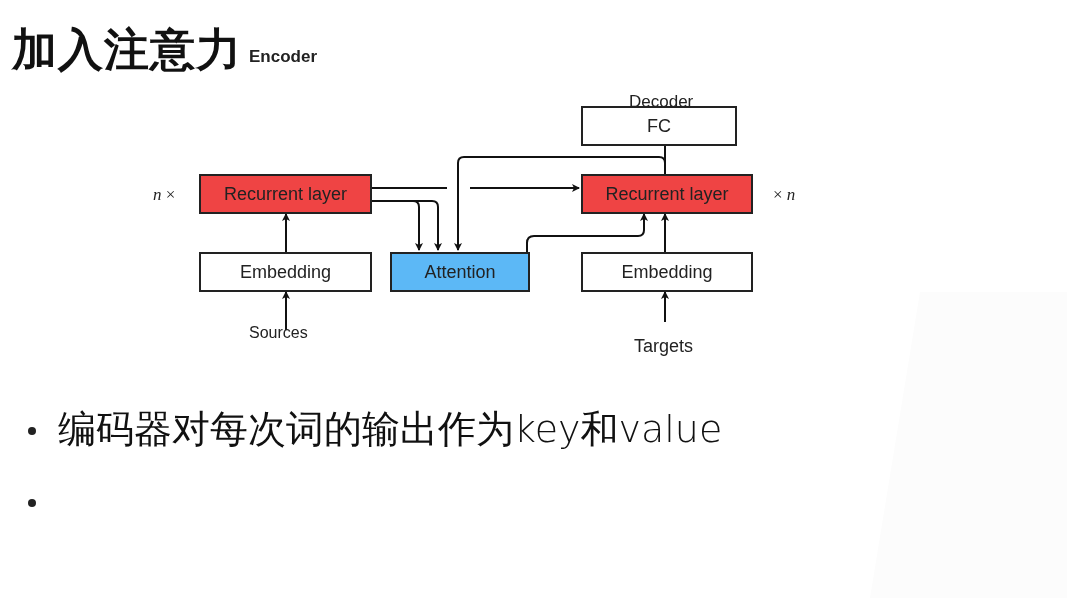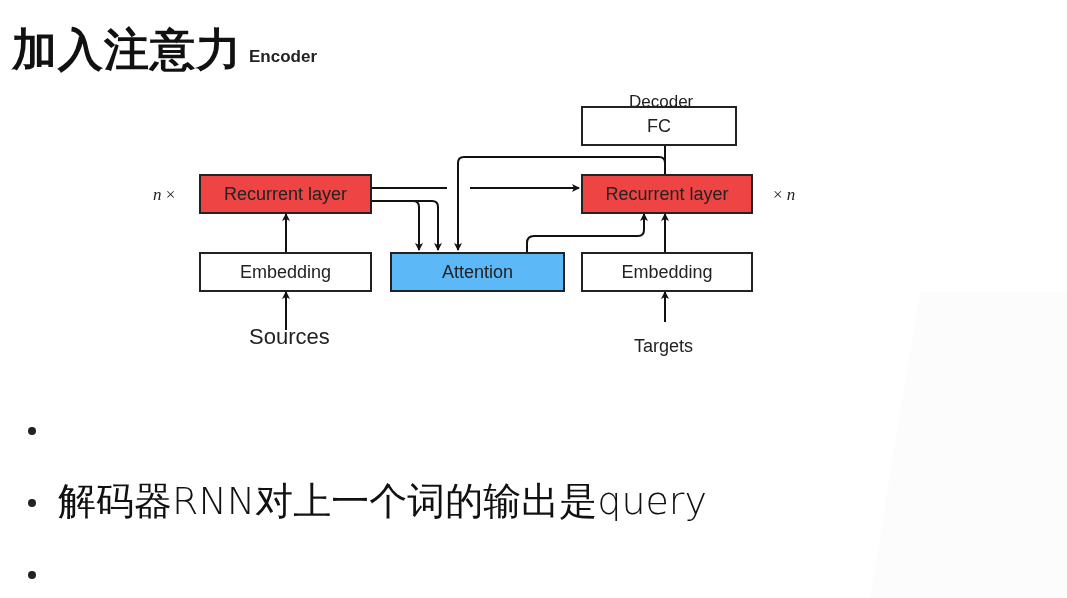--- a/index.html
+++ b/index.html
@@ -54,34 +54,31 @@
 
     <path d="M665,252 L665,214" marker-end="url(#ah)"></path>
 
     <path d="M665,322 L665,292" marker-end="url(#ah)"></path>
   </g>
 </svg>
 
 <div class="nx" style="left:153px; top:185px;"><i>n</i> <span>×</span></div>
 <div class="box rl" style="left:199px; top:174px; width:173px; height:40px;">Recurrent layer</div>
 <div class="box white" style="left:199px; top:252px; width:173px; height:40px;">Embedding</div>
-<div class="lbl" style="left:249px; top:324px; font-size:22px;">Sources</div>
+<div class="lbl" style="left:249px; top:324px; font-size:16px;">Sources</div>
 
-<div class="box att" style="left:390px; top:252px; width:175px; height:40px;">Attention</div>
+<div class="box att" style="left:390px; top:252px; width:140px; height:40px;">Attention</div>
 
 <div class="box white" style="left:581px; top:106px; width:156px; height:40px;">FC</div>
 <div class="box rl" style="left:581px; top:174px; width:172px; height:40px;">Recurrent layer</div>
 <div class="nx" style="left:773px; top:185px;"><span>×</span> <i>n</i></div>
 <div class="box white" style="left:581px; top:252px; width:172px; height:40px;">Embedding</div>
 <div class="lbl" style="left:634px; top:336px; font-size:18px;">Targets</div>
 
 <div class="bullets">
   <div class="bullet">
     <span class="dot"></span>
-  </div>
-  <div class="bullet">
-    <span class="dot"></span>
-    <span>解码器RNN对上一个词的输出是query</span>
+    <span>编码器对每次词的输出作为key和value</span>
   </div>
   <div class="bullet">
     <span class="dot"></span>
   </div>
 </div>
 
 </body></html>

